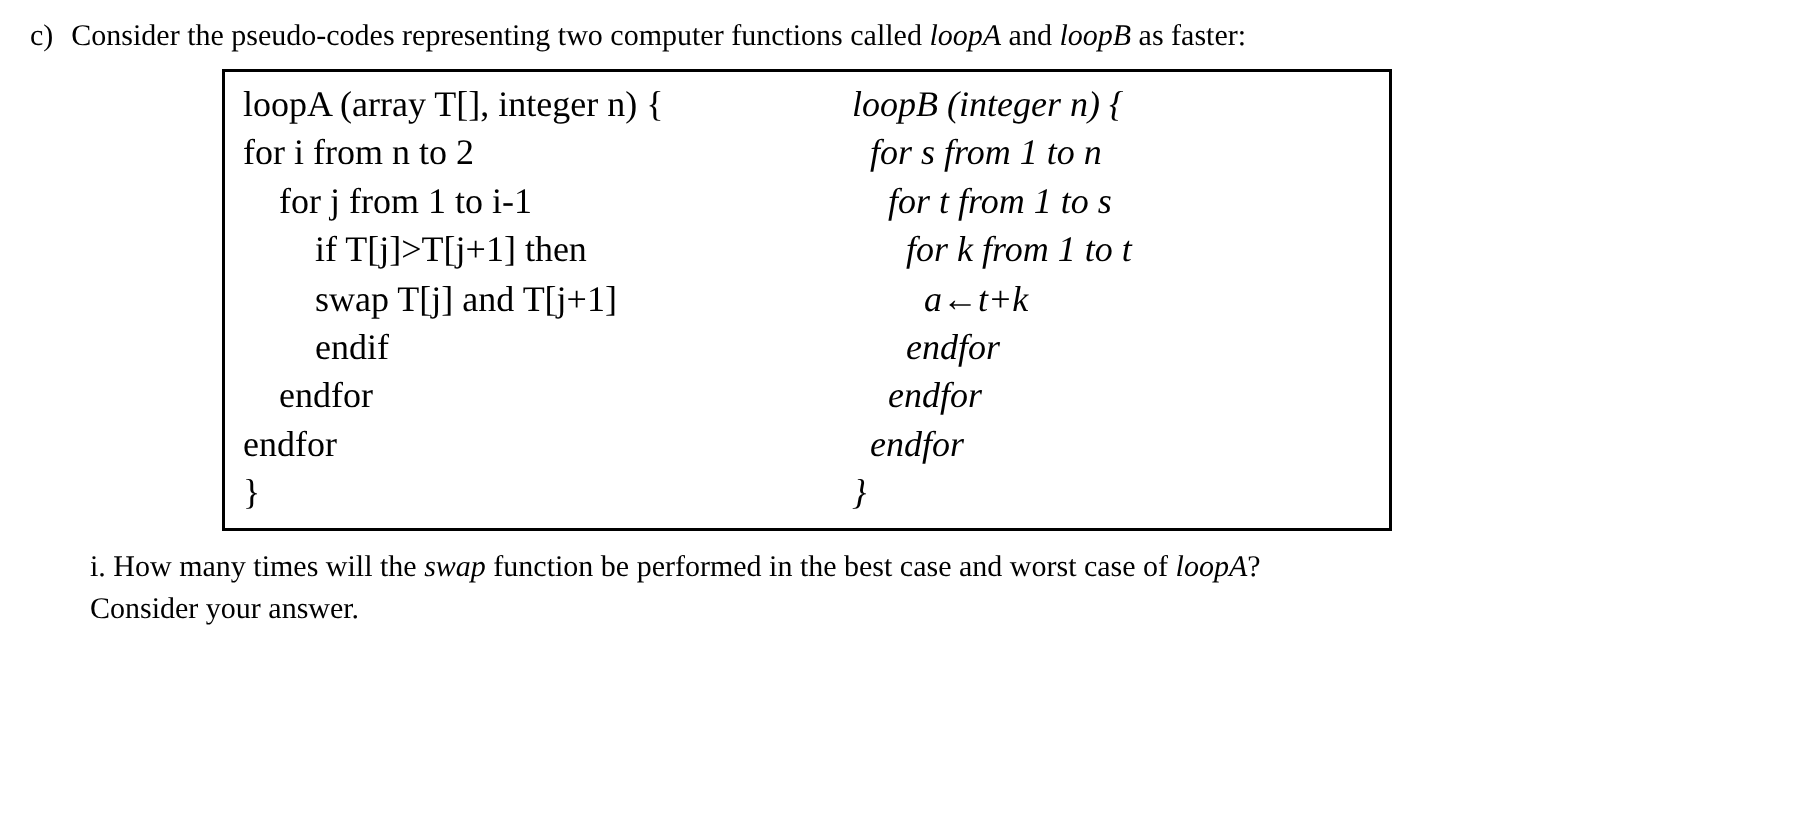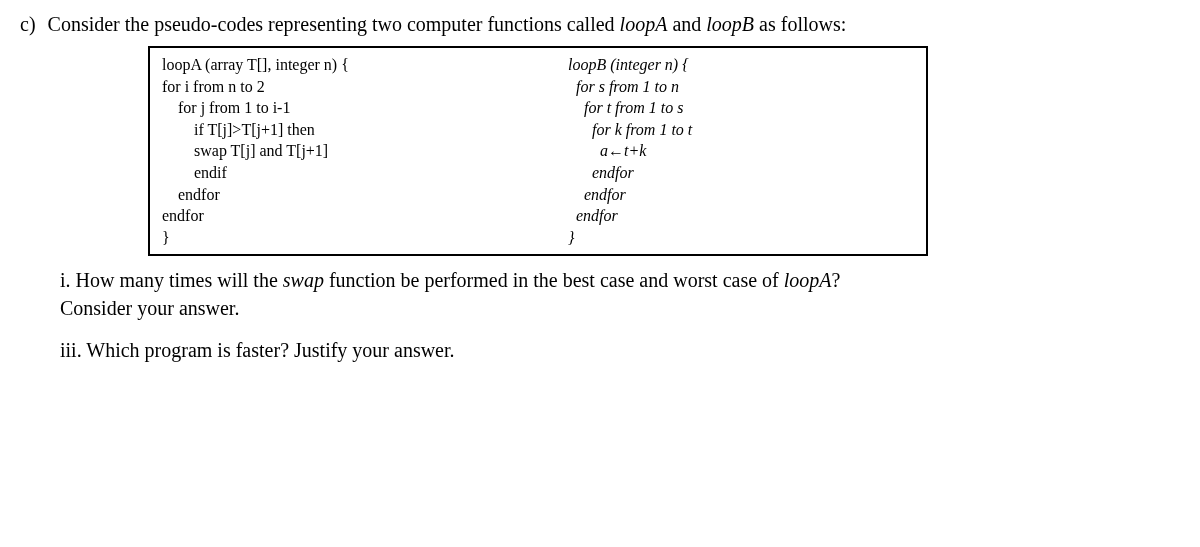--- a/index.html
+++ b/index.html
@@ -42,21 +42,21 @@
       border: 2px solid #000;
       margin: 6px auto 10px 128px;
       width: 780px;
       display: flex;
       padding: 6px 12px;
     }
     
     .code-column {
       flex: 1;
       font-family: 'Times New Roman', Times, serif;
-      font-size: 16px;
+      font-size: 24px;
       line-height: 1.35;
       white-space: pre;
     }
     
     .code-column-a {
       padding-right: 20px;
     }
     
     .code-column-b {
       padding-left: 40px;
@@ -76,21 +76,21 @@
     .sub-q-iii {
       margin-top: 14px;
     }
   </style>
 </head>
 <body>
 
 <div class="question-header">
   <span class="question-label">c)</span>
   <div class="question-text">
-    <span>Consider the pseudo-codes representing two computer functions called </span><span class="italic">loopA</span><span> and </span><span class="italic">loopB</span><span> as follows:</span>
+    <span>Consider the pseudo-codes representing two computer functions called </span><span class="italic">loopA</span><span> and </span><span class="italic">loopB</span><span> as faster:</span>
   </div>
 </div>
 
 <div class="code-box">
   <div class="code-column code-column-a"><span>loopA (array T[], integer n) {</span>
 <span>for i from n to 2</span>
 <span>    for j from 1 to i-1</span>
 <span>        if T[j]&gt;T[j+1] then</span>
 <span>        swap T[j] and T[j+1]</span>
 <span>        endif</span>
@@ -106,14 +106,13 @@
 <span>    endfor</span>
 <span>  endfor</span>
 <span>}</span></div>
 </div>
 
 <div class="sub-questions">
   <div class="sub-question">
     <span>i. How many times will the </span><span class="italic">swap</span><span> function be performed in the best case and worst case of </span><span class="italic">loopA</span><span>?</span>
     <div>Consider your answer.</div>
   </div>
-  <div class="sub-question sub-q-iii">iii. Which program is faster? Justify your answer.</div>
 </div>
 
 </body></html>

